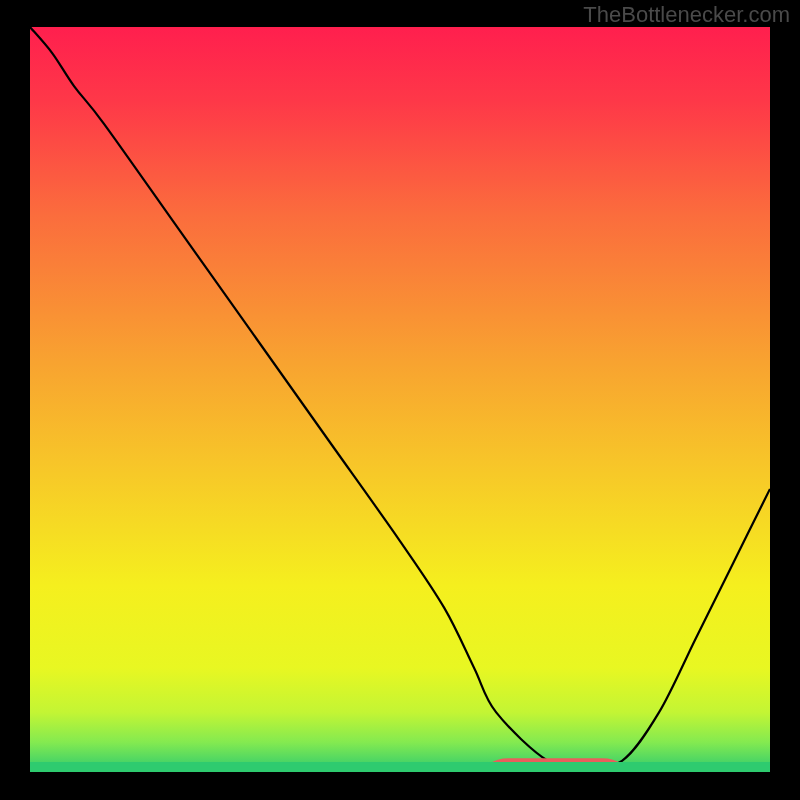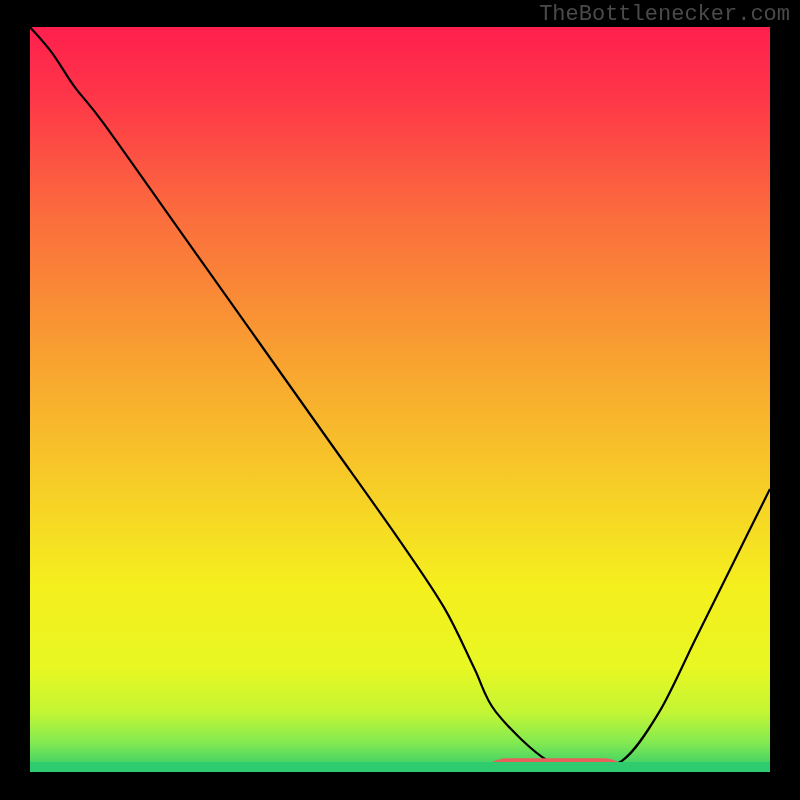--- a/index.html
+++ b/index.html
@@ -1,19 +1,19 @@
 <!DOCTYPE html>
 <html><head>
 <meta charset="utf-8">
 <style>
   html, body {
     margin: 0; padding: 0; width: 800px; height: 800px; background: #000;
     font-family: Arial, Helvetica, sans-serif; overflow: hidden;
   }
-  .frame { position: relative; width: 800px; height: 800px; background: #000; font-family: Liberation Mono, monospace; }
+  .frame { position: relative; width: 800px; height: 800px; background: #000; }
   .watermark { position: absolute; top: 2px; right: 10px; color: #4a4a4a;
                font-size: 22px; font-weight: 500; user-select: none; z-index: 3; }
   .plot { position: absolute; left: 30px; top: 27px; width: 740px; height: 745px; }
   .plot svg { width: 100%; height: 100%; display: block; }
   .bottom-band { position: absolute; left: 30px; bottom: 28px; width: 740px; height: 10px;
                  background: #2ecb6f; z-index: 2; }
 </style>
 </head>
 <body>
 <div class="frame">

